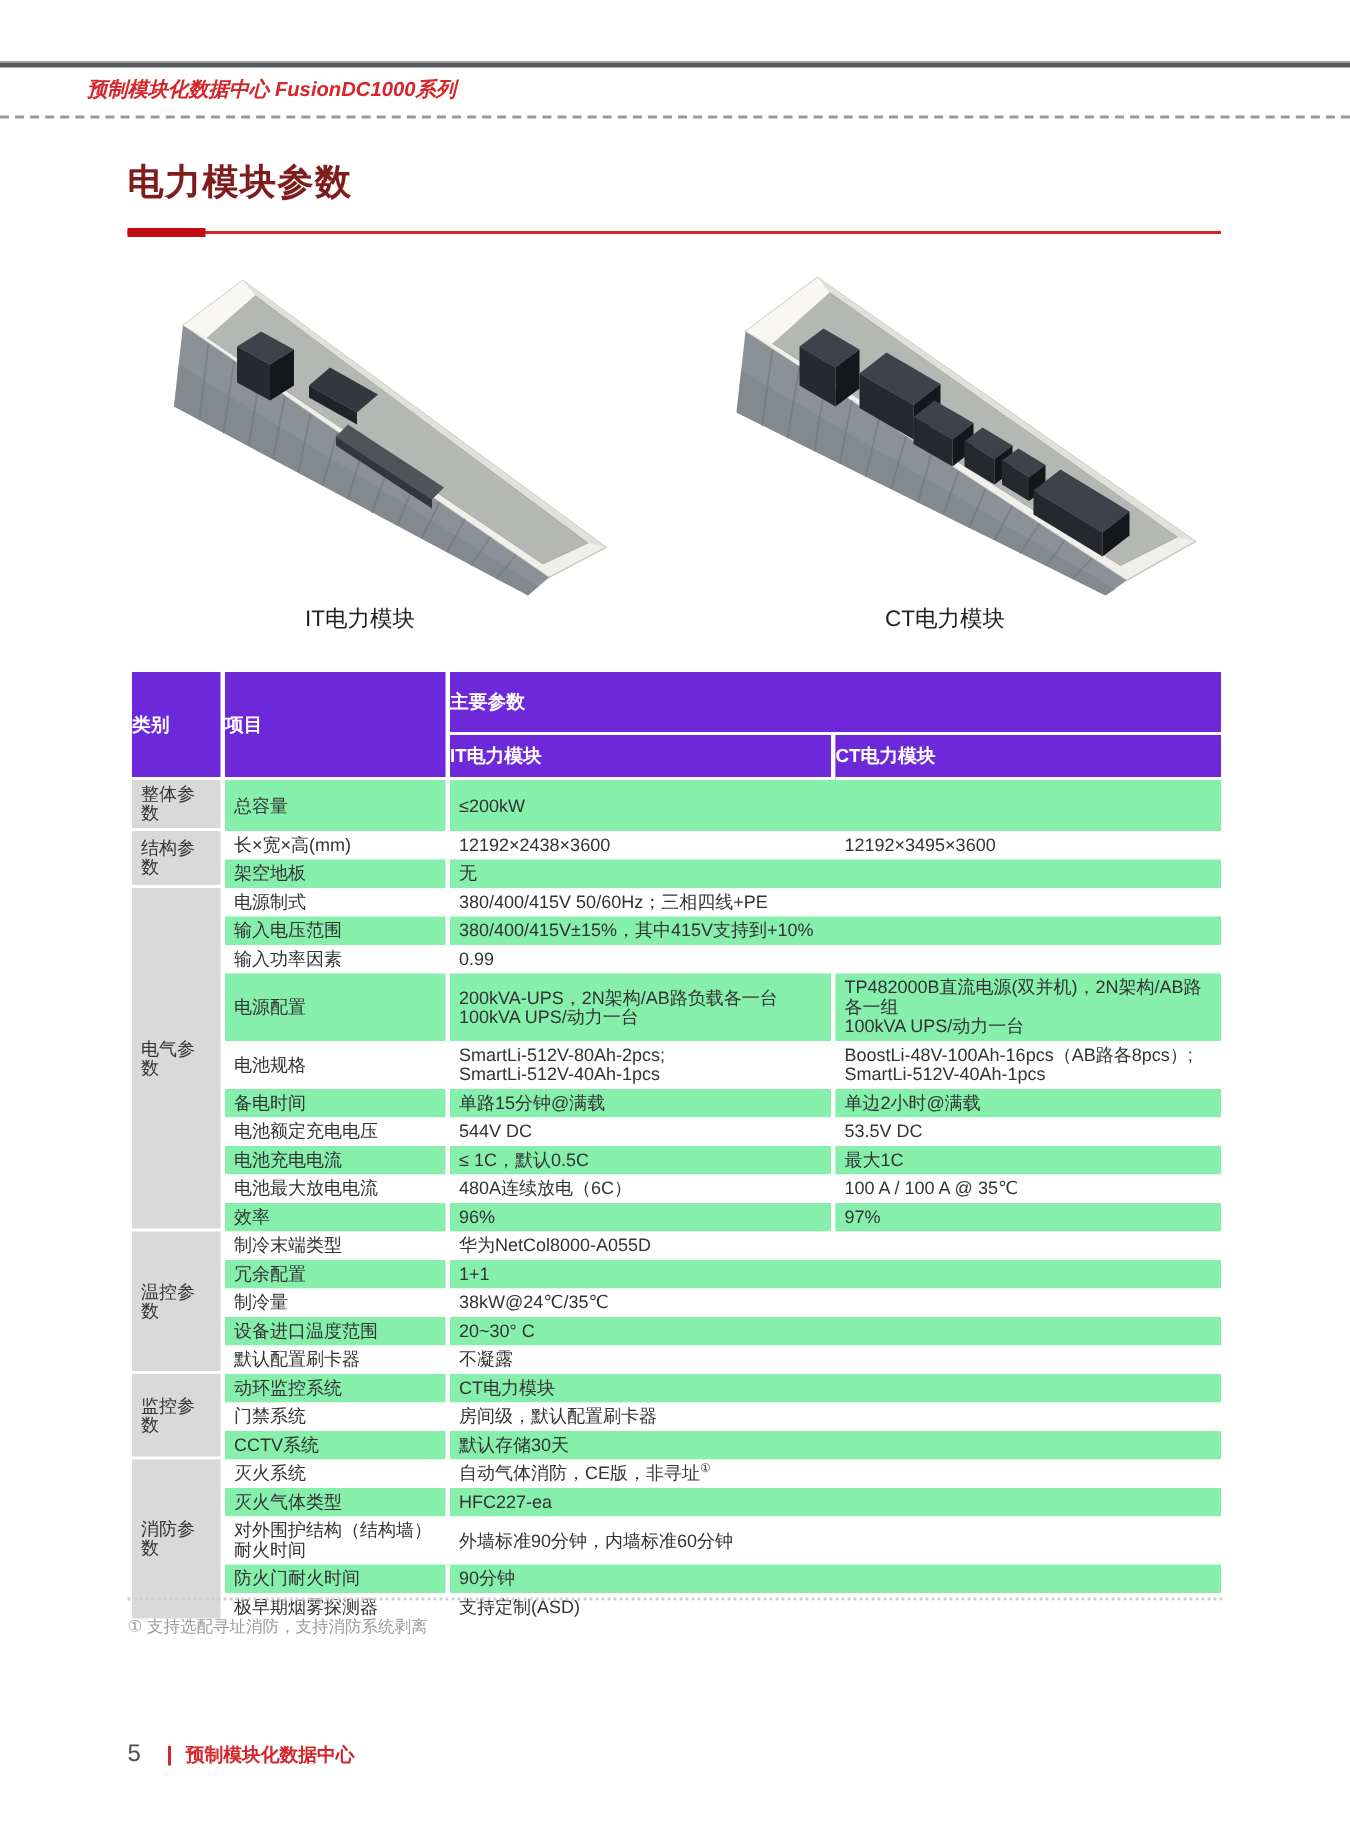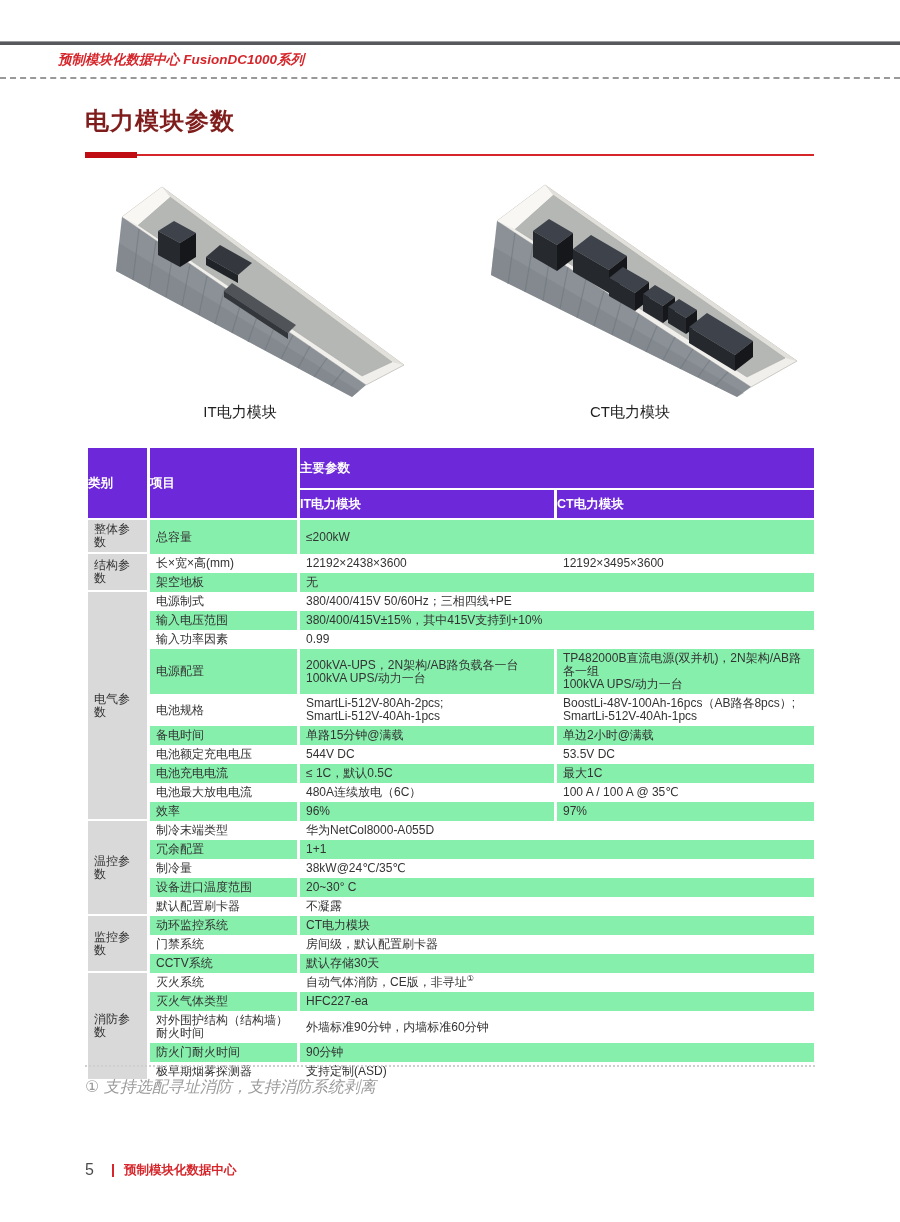--- a/index.html
+++ b/index.html
@@ -30,21 +30,21 @@
   .sep-r { border-right:3px solid #fff; }
   .sep-b { border-bottom:2px solid #fff; }
   table.spec td { font-size:12px; color:#333; line-height:13px; padding:3px 6px; vertical-align:middle; }
   td.cat { background:#d9d9d9; text-align:left; color:#3a3a3a; border-right:3px solid #fff; border-bottom:2px solid #fff; }
   td.item { text-align:left; padding-left:11px; border-right:3px solid #fff; background:#fff; }
   td.val { background:#fff; }
   tr.stripe td.item, tr.stripe td.val { background:#86efac; }
   td.val sup { font-size:8px; line-height:0; }
 
   .dotline { position:absolute; left:85px; top:1065px; width:730px; border-top:2px dotted #cfcfcf; }
-  .footnote { position:absolute; left:85px; top:1077px; font-size:16px; color:#9b9b9b;font-style:italic; }
+  .footnote { position:absolute; left:85px; top:1077px; font-size:11px; color:#9b9b9b; }
 
   .footer { position:absolute; left:85px; top:1161px; display:flex; align-items:center; }
   .pagenum { font-size:16px; color:#4d4d4d; }
   .fsep { display:inline-block; width:2px; height:13px; background:#d5262b; margin:0 10px 0 18px; }
   .ftitle { font-size:12.5px; font-weight:600; color:#d5262b; }
 </style>
 </head>
 <body>
 
 <div class="page">

